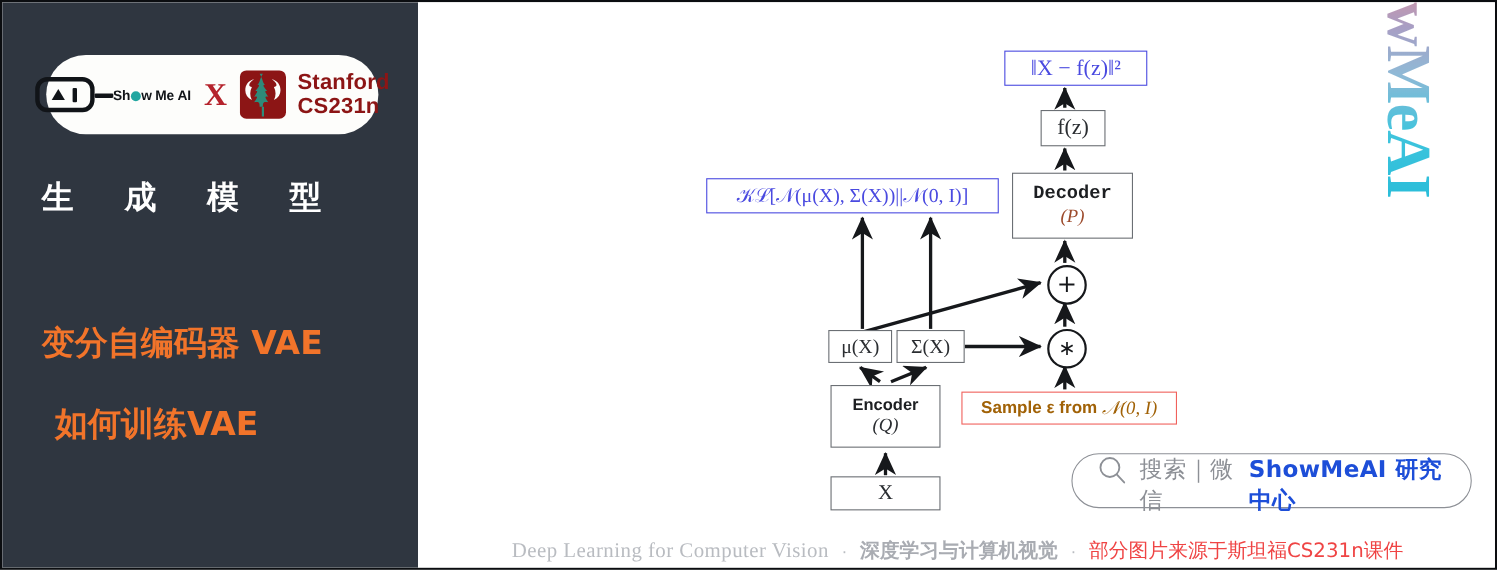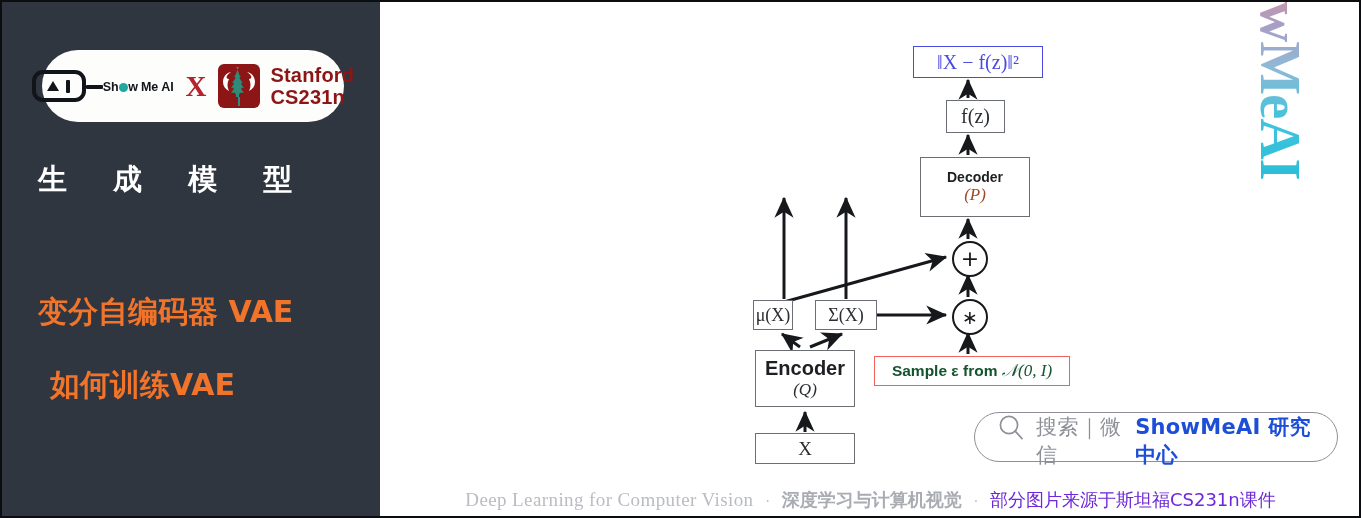--- a/index.html
+++ b/index.html
@@ -54,33 +54,33 @@
              -webkit-text-fill-color:transparent;white-space:nowrap;text-align:center;line-height:64px;}
 
   
   #diagram{position:absolute;left:0;top:0;width:981px;height:470px;}
   #diagram svg{display:block;}
 
   .nbox{position:absolute;box-sizing:border-box;background:#ffffff;display:flex;align-items:center;justify-content:center;
         font-family:"Liberation Serif",serif;}
   .gray-box{border:1.6px solid #6b6f74;color:#2a2d31;}
   .blue-box{border:1.8px solid #4a4ae0;color:#4a4ae0;}
-  .red-box{border:1.6px solid #f0615c;color:#14532d;align-items:center;}
+  .red-box{border:1.6px solid #f0615c;color:#a16207;align-items:center;}
   .cal{font-family:"Liberation Serif",serif;font-style:italic;}
 
   #box-loss{left:533px;top:44px;width:130px;height:32px;font-size:20px;}
   #box-fz{left:566px;top:98px;width:59px;height:33px;font-size:20px;}
   #box-decoder{left:540px;top:155px;width:110px;height:60px;flex-direction:column;line-height:1.18;}
-  #box-decoder .d-title{font-family:Liberation Sans, sans-serif;font-weight:bold;font-size:14px;color:#1d1f22;}
+  #box-decoder .d-title{font-family:Liberation Mono, monospace;font-weight:bold;font-size:17px;color:#1d1f22;}
   #box-decoder .d-sub{font-size:17px;color:#9c4a2b;font-style:italic;}
   #box-kl{left:262px;top:160px;width:266px;height:32px;font-size:18px;white-space:nowrap;}
-  #box-mu{left:373px;top:298px;width:40px;height:30px;font-size:18px;}
+  #box-mu{left:373px;top:298px;width:58px;height:30px;font-size:18px;}
   #box-sigma{left:435px;top:298px;width:62px;height:30px;font-size:18px;}
   #box-encoder{left:375px;top:348px;width:100px;height:57px;flex-direction:column;line-height:1.18;}
-  #box-encoder .d-title{font-family:"Liberation Sans",sans-serif;font-weight:bold;font-size:20px;color:#1d1f22;}
+  #box-encoder .d-title{font-family:"Liberation Sans",sans-serif;font-weight:bold;font-size:15px;color:#1d1f22;}
   #box-encoder .d-sub{font-size:17px;color:#2a2d31;font-style:italic;}
   #box-x{left:375px;top:431px;width:100px;height:31px;font-size:19px;}
   #box-sample{left:494px;top:354px;width:196px;height:30px;font-size:15.5px;font-family:"Liberation Sans",sans-serif;font-weight:bold;}
   #box-sample .cal{font-family:"Liberation Serif",serif;font-weight:normal;font-style:italic;font-size:17px;}
 
   .op-circle{position:absolute;width:32px;height:32px;border-radius:50%;border:2.2px solid #16181b;background:#fff;
              display:flex;align-items:center;justify-content:center;font-size:22px;color:#16181b;
              font-family:"DejaVu Sans",sans-serif;line-height:1;}
   #op-plus{left:572px;top:239px;}
   #op-times{left:572px;top:297px;font-size:19px;}
@@ -90,21 +90,21 @@
                background:#fff;display:flex;align-items:flex-start;gap:11px;padding:0 22px;box-sizing:border-box;}
   #search-pill .mag{flex:0 0 auto;}
   .sp-gray{color:#8d9096;font-size:21px;font-family:"DejaVu Sans",sans-serif;letter-spacing:0.5px;}
   .sp-bold{color:#1d4ed8;font-size:21px;font-weight:bold;font-family:"DejaVu Sans",sans-serif;letter-spacing:0.3px;}
 
   
   #footer{position:absolute;left:0;bottom:8px;width:981px;text-align:center;white-space:nowrap;}
   .f-en{color:#b9bcc1;font-size:19px;font-family:"Liberation Serif",serif;letter-spacing:0.4px;}
   .f-dot{color:#b9bcc1;font-size:16px;padding:0 7px;}
   .f-cn-bold{color:#a9acb2;font-size:18px;font-weight:bold;font-family:"DejaVu Sans",sans-serif;}
-  .f-cn{color:#6d28d9;font-size:18px;font-family:"DejaVu Sans",sans-serif;}
+  .f-cn{color:#ef4444;font-size:18px;font-family:"DejaVu Sans",sans-serif;}
 </style>
 </head>
 <body>
 
 <div id="slide">
 
   <div id="sidebar">
 
     <div id="logo-pill">
 
@@ -191,20 +191,21 @@
 
       <div id="box-loss" class="nbox blue-box">‖X − f(z)‖²</div>
 
       <div id="box-fz" class="nbox gray-box">f(z)</div>
 
       <div id="box-decoder" class="nbox gray-box">
         <span class="d-title">Decoder</span>
         <span class="d-sub">(P)</span>
       </div>
 
+      <div id="box-kl" class="nbox blue-box">𝒦ℒ[𝒩(μ(X), Σ(X))||𝒩(0, I)]</div>
 
       <div id="box-mu" class="nbox gray-box">μ(X)</div>
       <div id="box-sigma" class="nbox gray-box">Σ(X)</div>
 
       <div id="box-encoder" class="nbox gray-box">
         <span class="d-title">Encoder</span>
         <span class="d-sub">(Q)</span>
       </div>
 
       <div id="box-x" class="nbox gray-box">X</div>

